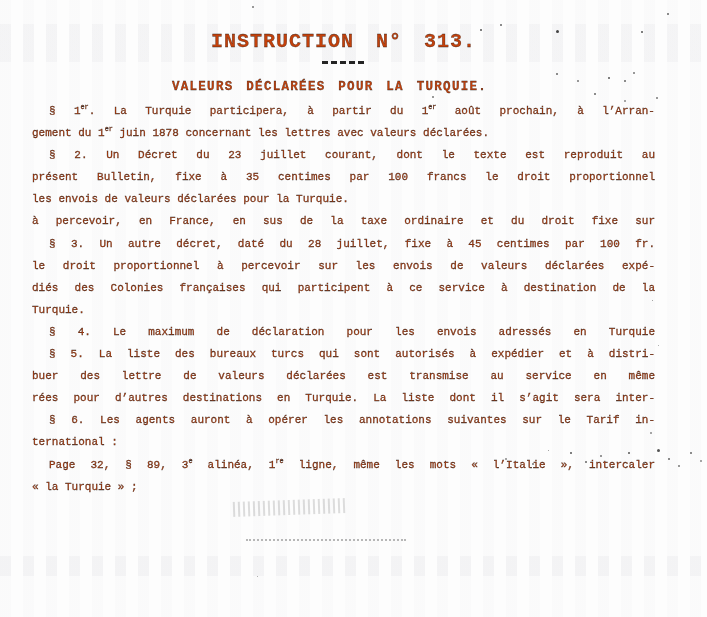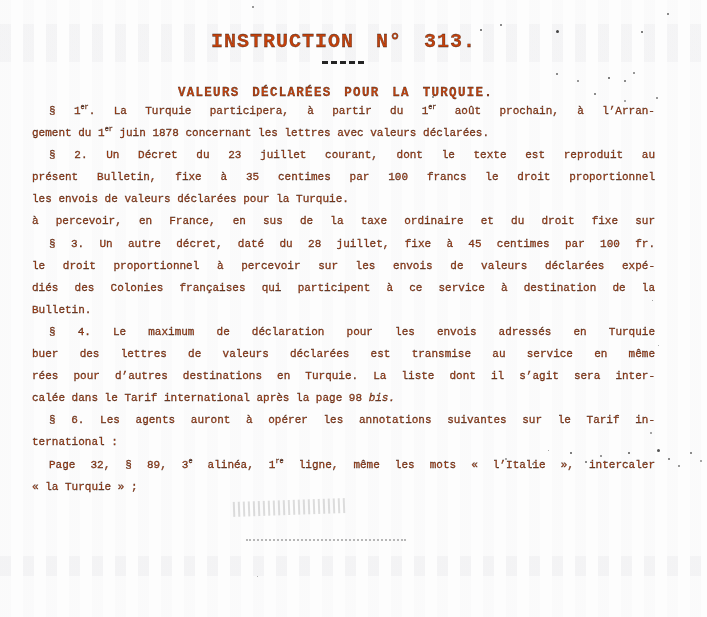--- a/index.html
+++ b/index.html
@@ -46,21 +46,21 @@
     top: 61px;
     left: 322px;
     width: 42px;
     border-top: 3px dashed #242424;
   }
   .subtitle {
     position: absolute;
     top: 74px;
     left: 12px;
     width: 623px;
-    margin: 12px;
+    margin: 6px;
     text-align: center;
     font-size: 12.5px;
     font-weight: 700;
     letter-spacing: 1.3px;
     word-spacing: 4px;
   }
   .body {
     position: absolute;
     top: 100px;
     left: 32px;
@@ -110,25 +110,25 @@
   <div class="body">
       <div class="line indent just"><span>§ 1</span><span class="sup">er</span><span>. La Turquie participera, à partir du 1</span><span class="sup">er</span><span> août prochain, à l’Arran-</span></div>
       <div class="line"><span>gement du 1</span><span class="sup">er</span><span> juin 1878 concernant les lettres avec valeurs déclarées.</span></div>
       <div class="line indent just">§ 2. Un Décret du 23 juillet courant, dont le texte est reproduit au</div>
       <div class="line just">présent Bulletin, fixe à 35 centimes par 100 francs le droit proportionnel</div>
       <div class="line">les envois de valeurs déclarées pour la Turquie.</div>
       <div class="line just">à percevoir, en France, en sus de la taxe ordinaire et du droit fixe sur</div>
       <div class="line indent just">§ 3. Un autre décret, daté du 28 juillet, fixe à 45 centimes par 100 fr.</div>
       <div class="line just">le droit proportionnel à percevoir sur les envois de valeurs déclarées expé-</div>
       <div class="line just">diés des Colonies françaises qui participent à ce service à destination de la</div>
-      <div class="line">Bulletin.</div>
+      <div class="line">Turquie.</div>
       <div class="line indent just">§ 4. Le maximum de déclaration pour les envois adressés en Turquie</div>
-      <div class="line just">buer des lettres de valeurs déclarées est transmise au service en même</div>
+      <div class="line indent just">§ 5. La liste des bureaux turcs qui sont autorisés à expédier et à distri-</div>
+      <div class="line just">buer des lettre de valeurs déclarées est transmise au service en même</div>
       <div class="line just">rées pour d’autres destinations en Turquie. La liste dont il s’agit sera inter-</div>
-      <div class="line"><span>calée dans le Tarif international après la page 98 </span><span class="em">bis.</span></div>
       <div class="line indent just">§ 6. Les agents auront à opérer les annotations suivantes sur le Tarif in-</div>
       <div class="line">ternational :</div>
       <div class="line indent just"><span>Page 32, § 89, 3</span><span class="sup">e</span><span> alinéa, 1</span><span class="sup">re</span><span> ligne, même les mots « l’Italie », intercaler</span></div>
       <div class="line">« la Turquie » ;</div>
     </div>
 
   <div class="speck" style="left:252px;top:6px;width:2px;height:2px;background:#777"></div>
   <div class="speck" style="left:480px;top:29px;width:2px;height:2px;background:#555"></div>
   <div class="speck" style="left:500px;top:24px;width:2px;height:2px;background:#666"></div>
   <div class="speck" style="left:556px;top:30px;width:3px;height:3px;background:#444"></div>

